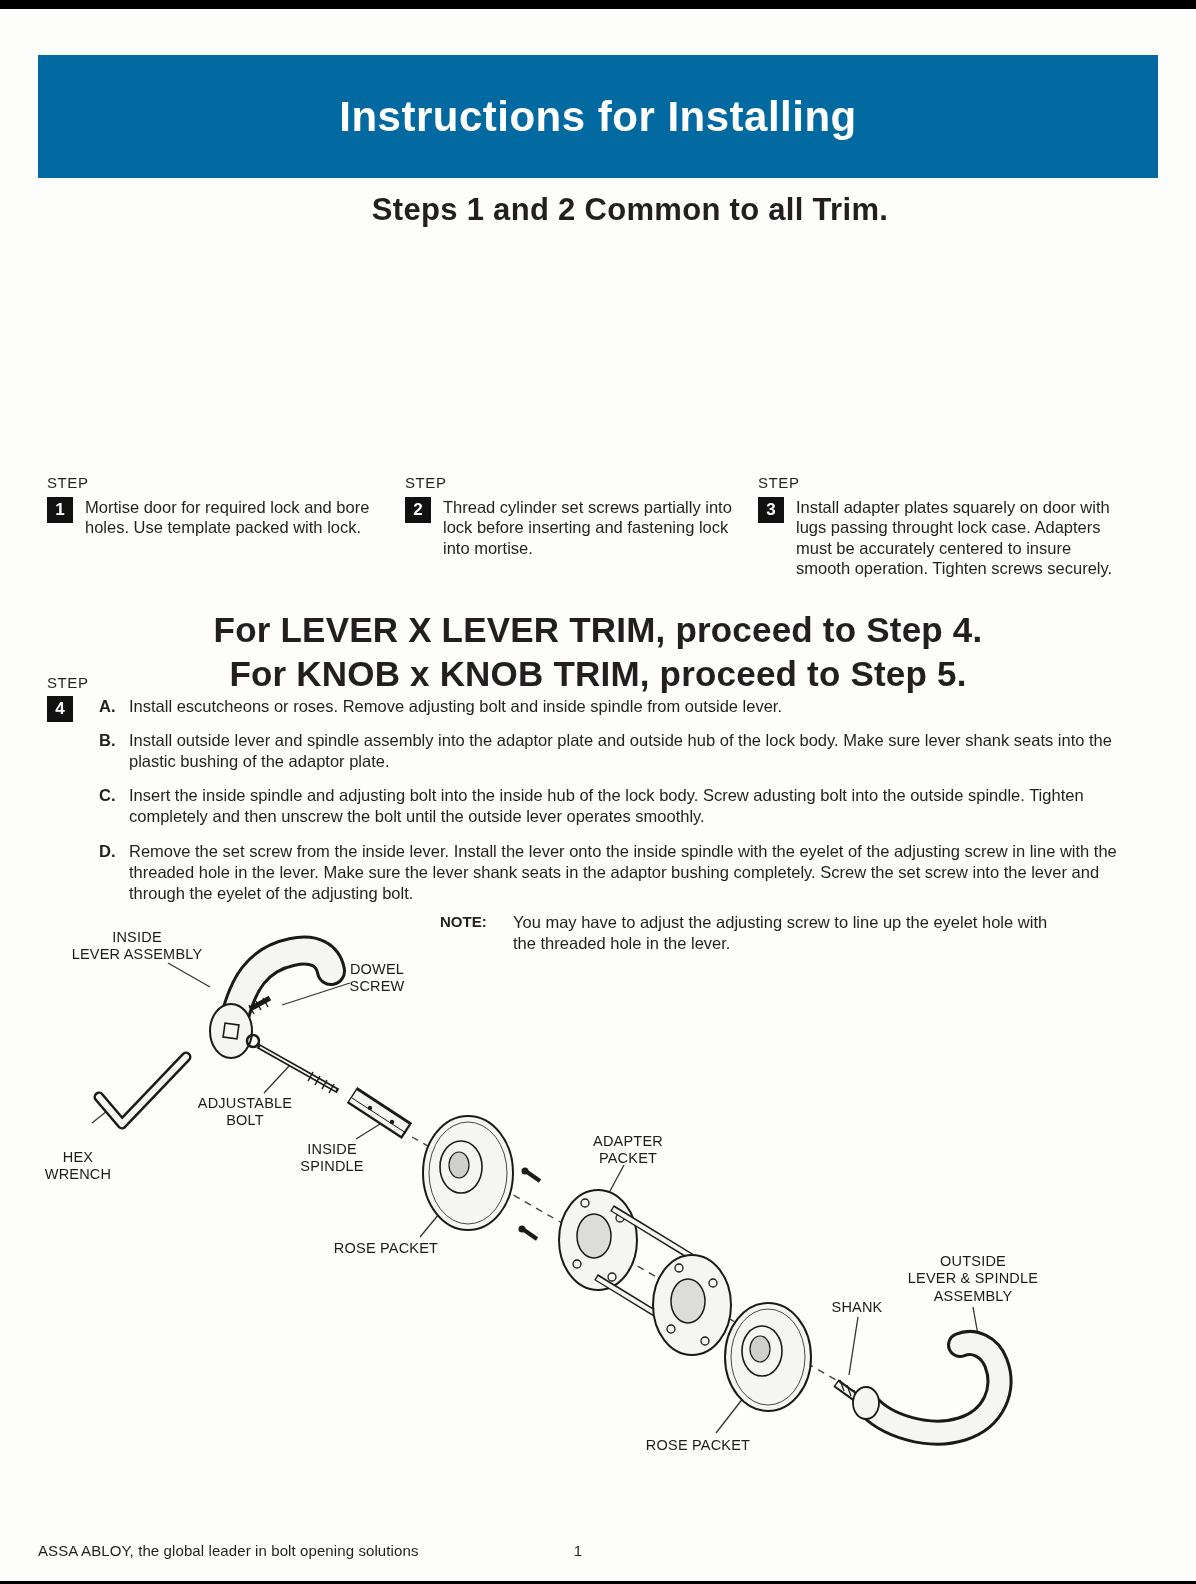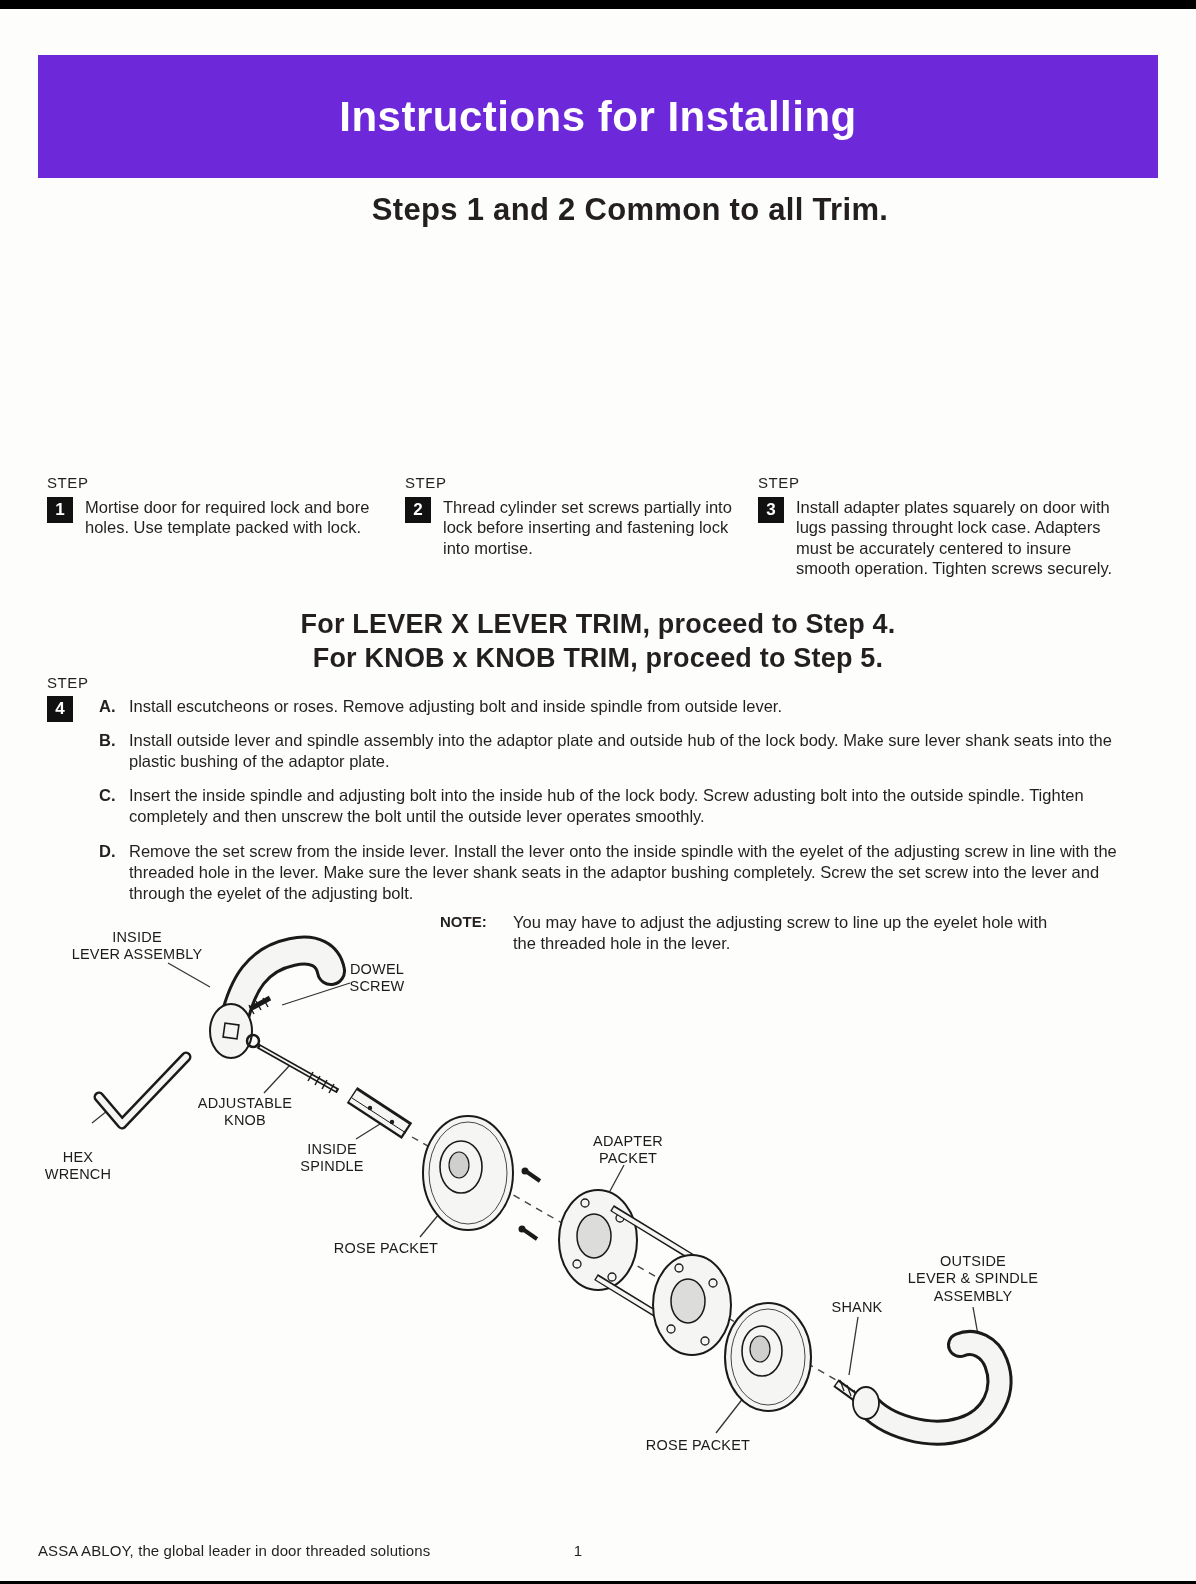--- a/index.html
+++ b/index.html
@@ -7,21 +7,21 @@
   body { font-family:"Liberation Sans", sans-serif; }
   .page {
     position:relative; width:1196px; height:1584px; margin:0 auto;
     background:#fdfdfc; color:#231f20; overflow:hidden;
   }
   .edge-top { position:absolute; top:0; left:0; width:100%; height:9px; background:#000; }
   .edge-bottom { position:absolute; bottom:0; left:0; width:100%; height:3px; background:#000; }
 
   .banner {
     position:absolute; top:55px; left:38px; width:1120px; height:123px;
-    background:#6d28d9; color:#ffffff;
+    background:#0369a1; color:#ffffff;
     display:flex; flex-direction:column; justify-content:center; align-items:center;
     text-align:center;
   }
   .banner .line { font-size:42px; font-weight:bold; line-height:1.28; letter-spacing:0.5px; }
 
   .subtitle {
     position:absolute; top:192px; left:0; width:100%;
     text-align:center; font-size:31px; font-weight:bold; letter-spacing:0.3px;margin-left:32px;
   }
 
@@ -34,21 +34,21 @@
   .step-body { display:flex; align-items:flex-start; }
   .step-num {
     flex:0 0 auto; width:26px; height:26px; background:#111111; color:#fff;
     font-weight:bold; font-size:17px; display:flex; align-items:center; justify-content:center;
     margin-right:12px;
   }
   .step-text { font-size:16.5px; line-height:1.24; }
 
   .mid-heading {
     position:absolute; top:608px; left:0; width:100%;
-    text-align:center; font-weight:bold; font-size:27px; line-height:1.25; letter-spacing:0.2px;
+    text-align:center; font-weight:bold; font-size:35px; line-height:1.25; letter-spacing:0.2px;
   }
 
   .step4-label { position:absolute; top:674px; left:47px; font-size:15px; letter-spacing:0.6px; }
   .step4-body { position:absolute; top:696px; left:47px; width:1075px; display:flex; align-items:flex-start; }
   .step4-items { margin-left:14px; flex:1; }
   .s4-item { display:flex; margin-bottom:13px; }
   .s4-letter { flex:0 0 30px; font-weight:bold; font-size:16.5px; line-height:1.28; }
   .s4-text { flex:1; font-size:16.5px; line-height:1.28; }
 
   .note { position:absolute; top:912px; left:440px; width:620px; display:flex; }
@@ -261,32 +261,32 @@
         <path d="M 866 478 C 886 502 930 514 962 504 C 994 494 1006 464 996 438 C 990 422 974 414 960 420" stroke="#f5f5f4" stroke-width="20"></path>
         <ellipse cx="866" cy="478" rx="13" ry="16" fill="#f5f5f4" stroke="#1a1a1a" stroke-width="1.8"></ellipse>
       </g>
     </svg>
 
     <div class="dlabel lbl-inside-lever">INSIDE
 LEVER ASSEMBLY</div>
     <div class="dlabel lbl-dowel-screw">DOWEL
 SCREW</div>
     <div class="dlabel lbl-adjustable-bolt">ADJUSTABLE
-KNOB</div>
+BOLT</div>
     <div class="dlabel lbl-hex-wrench">HEX
 WRENCH</div>
     <div class="dlabel lbl-inside-spindle">INSIDE
 SPINDLE</div>
     <div class="dlabel lbl-rose-1">ROSE PACKET</div>
     <div class="dlabel lbl-adapter">ADAPTER
 PACKET</div>
     <div class="dlabel lbl-shank">SHANK</div>
     <div class="dlabel lbl-outside-lever">OUTSIDE
 LEVER &amp; SPINDLE
 ASSEMBLY</div>
     <div class="dlabel lbl-rose-2">ROSE PACKET</div>
   </div>
 
   <div class="footer">
-    <span class="brandline">ASSA ABLOY, the global leader in door threaded solutions</span>
+    <span class="brandline">ASSA ABLOY, the global leader in bolt opening solutions</span>
     <span class="pagenum">1</span>
   </div>
 </div>
 
 </body></html>

